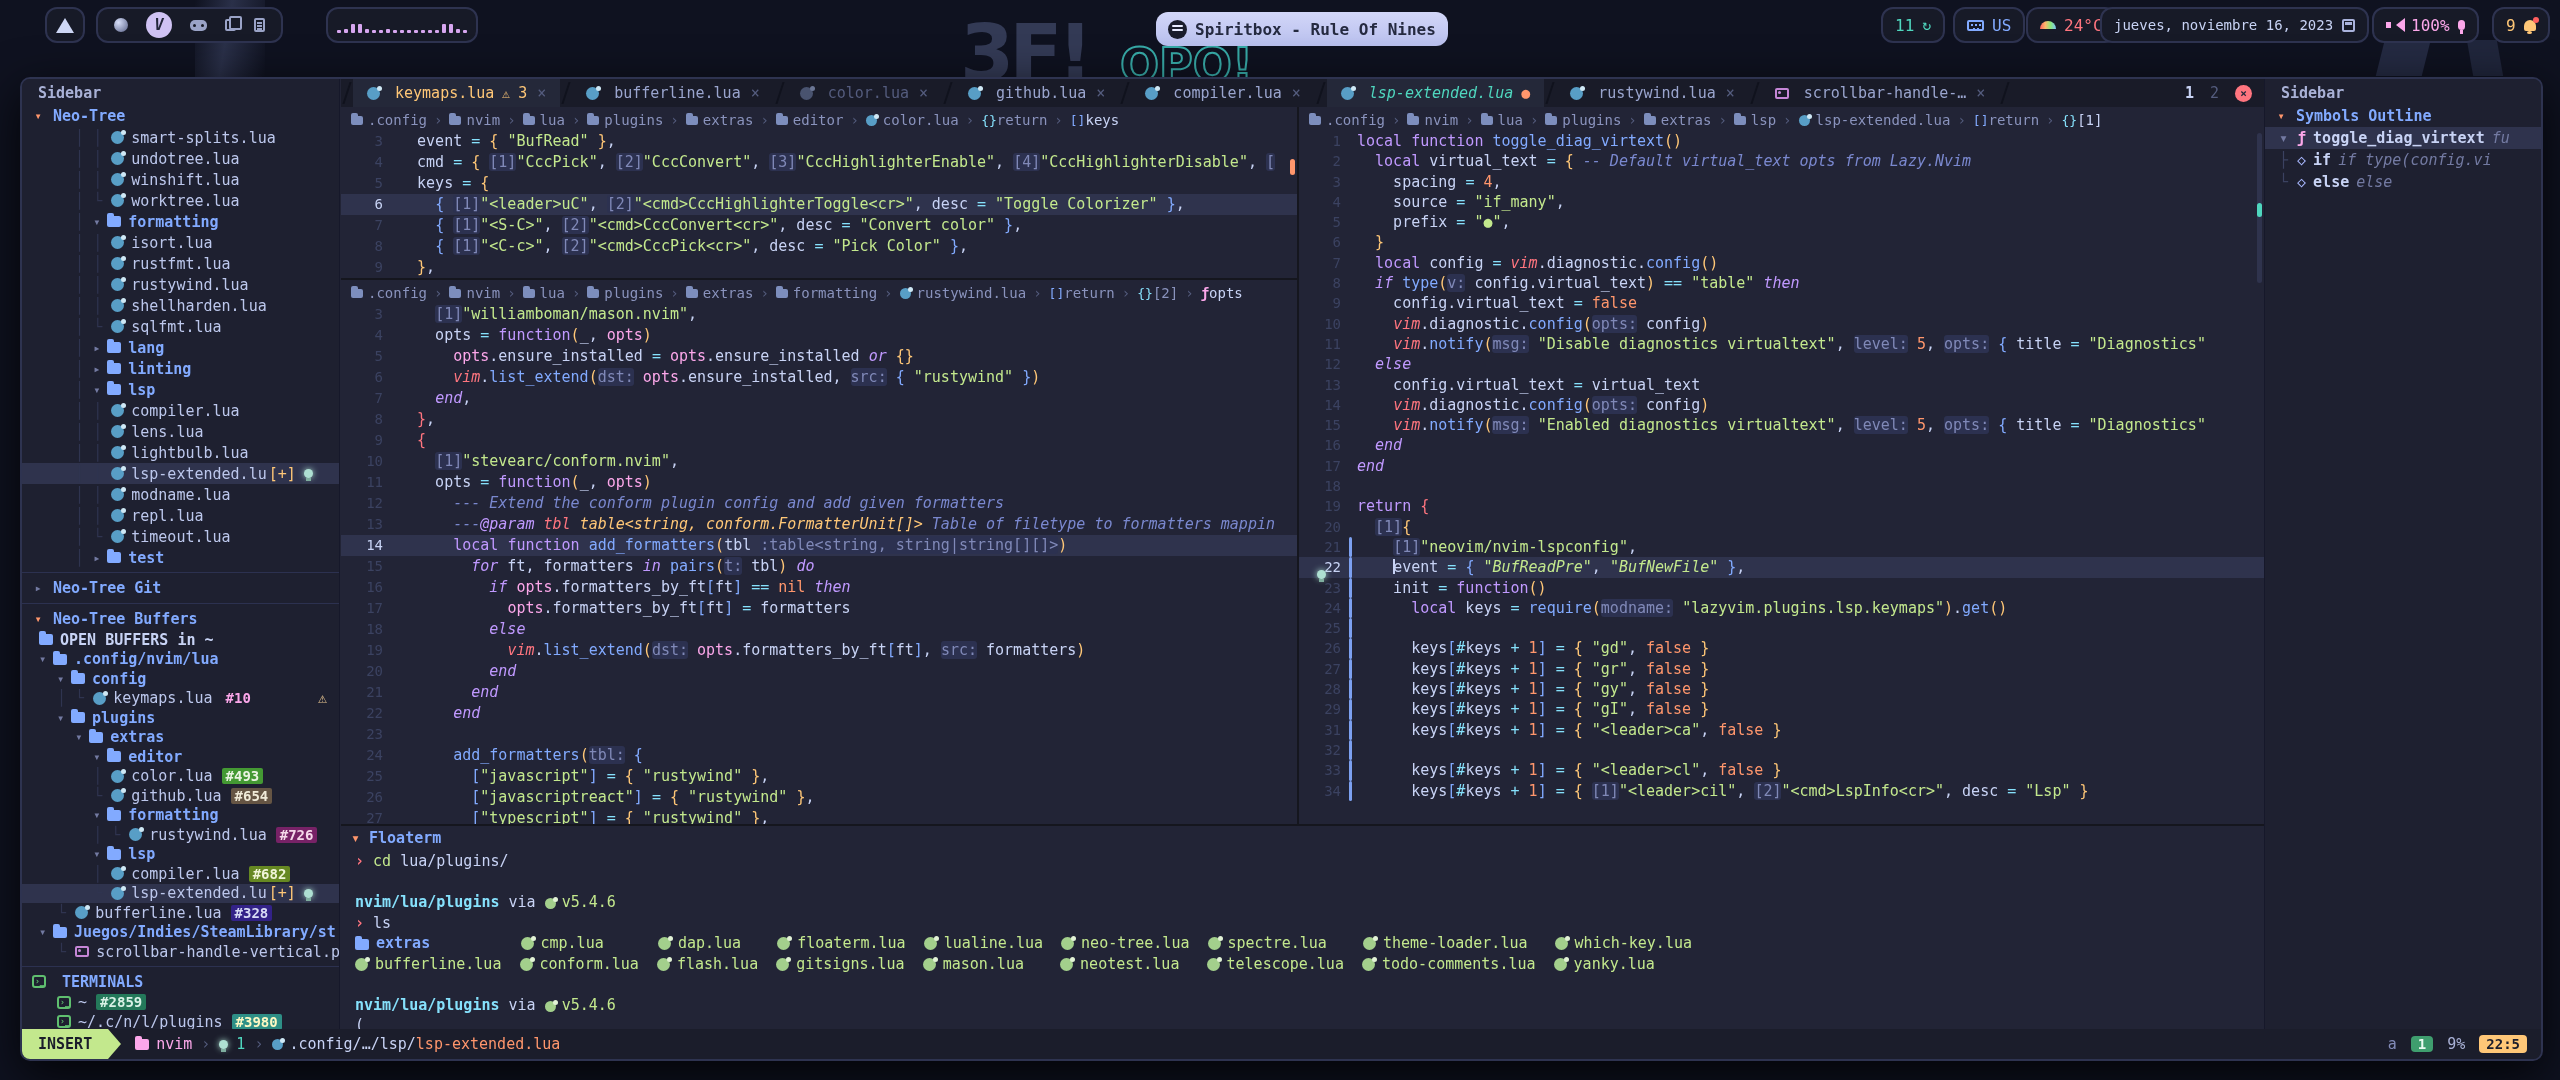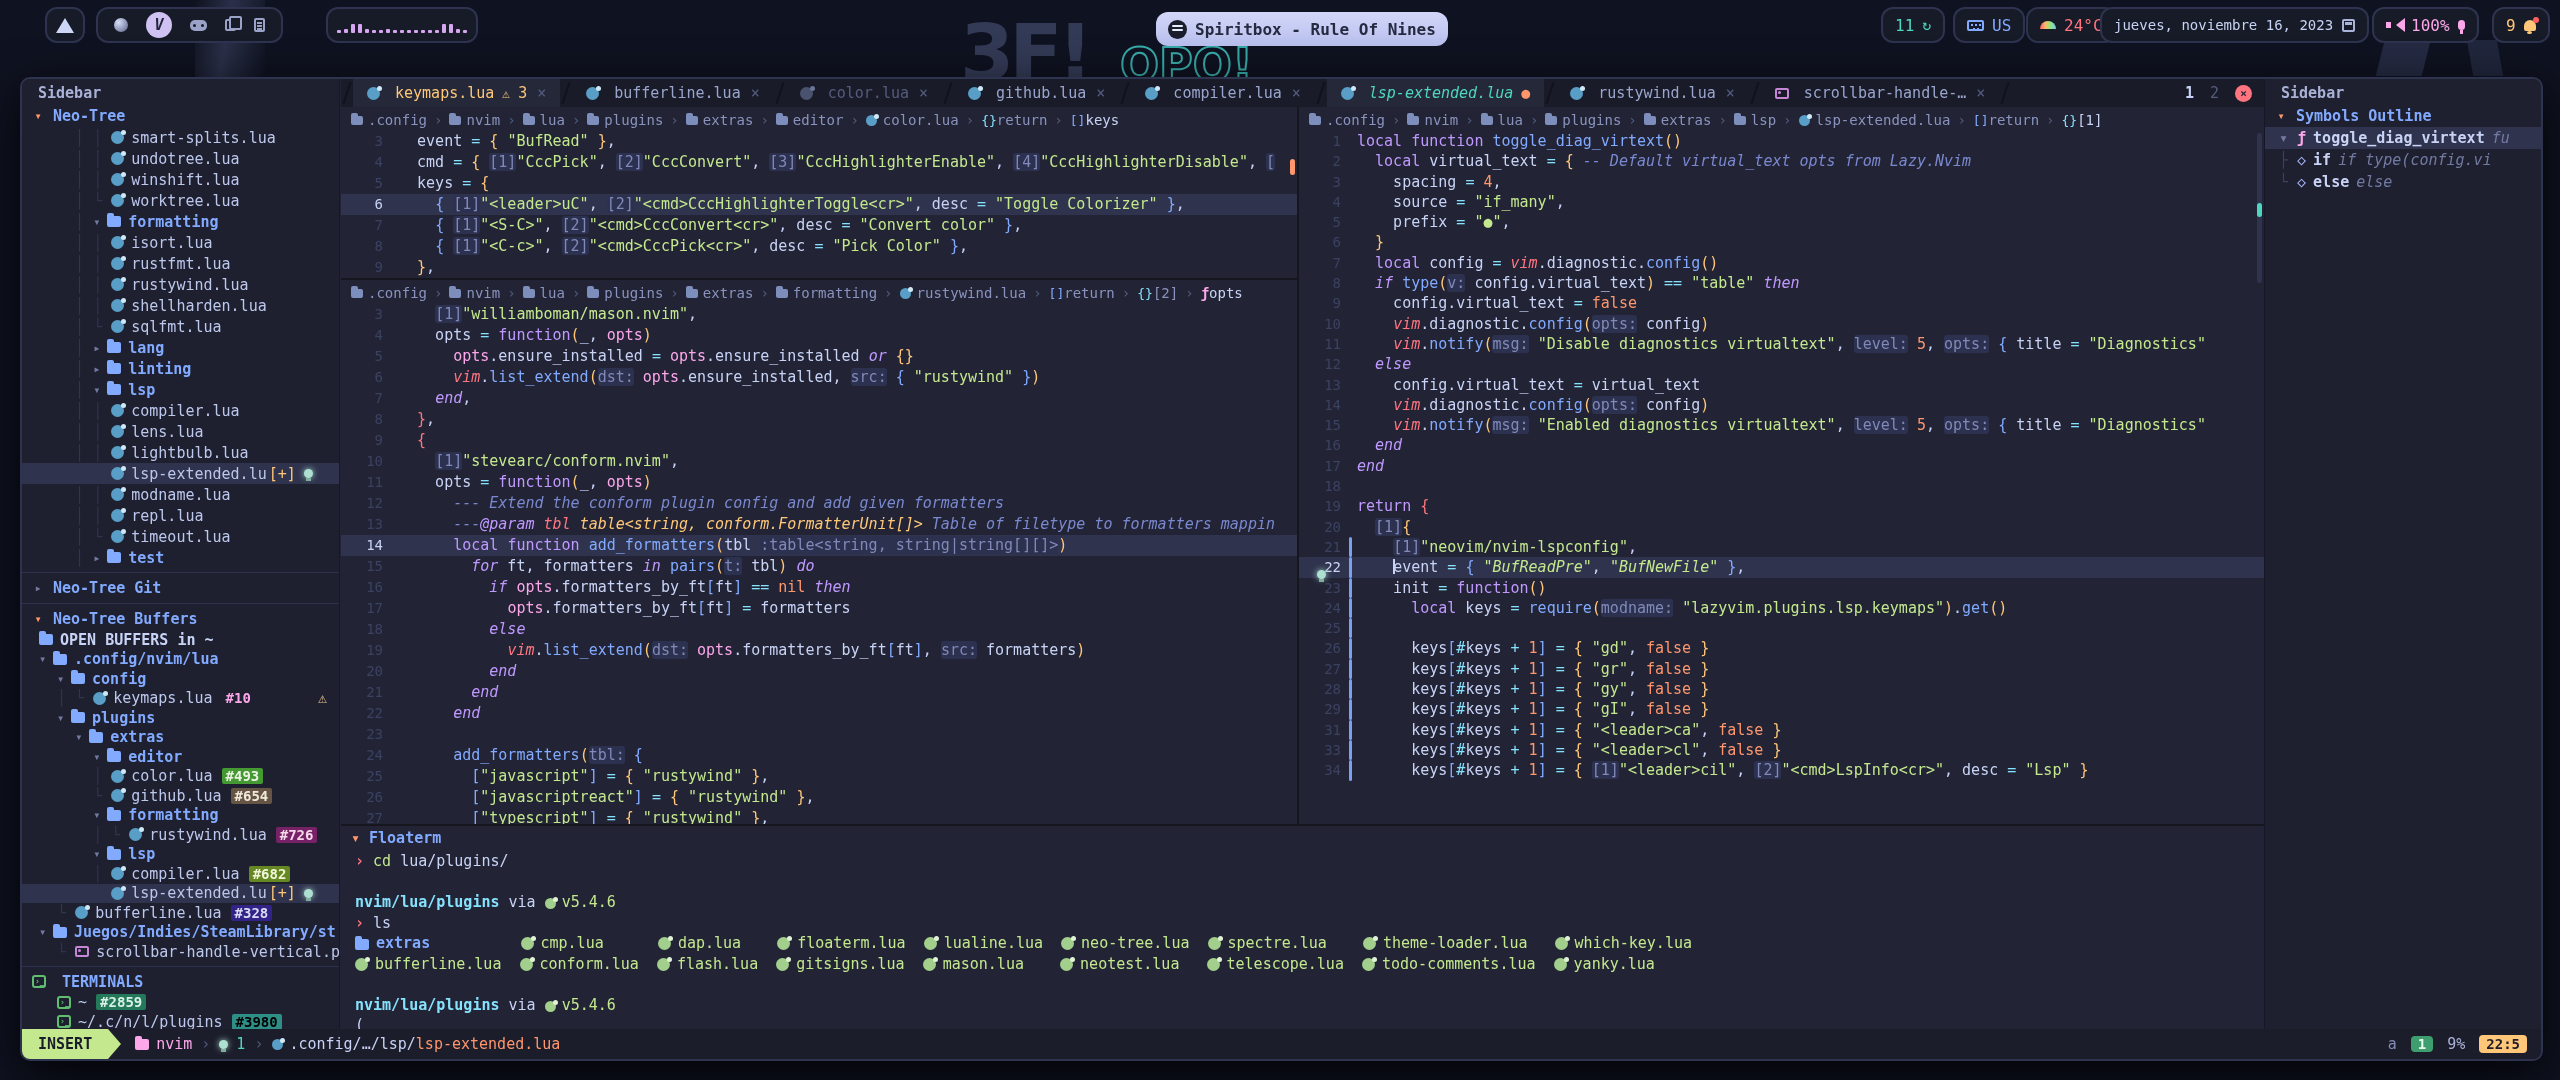--- a/index.html
+++ b/index.html
@@ -308,21 +308,21 @@
       <div class="row sm sel"><span class="pre">      └ </span><span class="ic ic-lua"></span><span class="lbl-file">lsp-extended.lu</span><span class="plus">[+]</span><span class="ic ic-bulb"></span></div>
       <div class="row sm"><span class="pre">  └ </span><span class="ic ic-lua"></span><span class="lbl-file">bufferline.lua</span><span class="bdg" style="background: rgb(51, 34, 136); color: rgb(216, 220, 245);">#328</span></div>
       <div class="row sm"><span class="chev">▾</span><span class="ic ic-dir"></span><span class="lbl-dir">Juegos/Indies/SteamLibrary/st</span></div>
       <div class="row sm"><span class="pre">  └ </span><span class="ic ic-img"></span><span class="lbl-file">scrollbar-handle-vertical.p</span></div>
       <div class="hr"></div>
       <div class="sec">
         <span class="ic ic-term"></span>
         <span>TERMINALS</span>
       </div>
       <div class="row sm"><span class="pre">  </span><span class="ic ic-term"></span><span class="lbl-file">~</span><span class="bdg" style="background: rgb(36, 121, 90); color: rgb(217, 242, 230);">#2859</span></div>
-      <div class="row sm"><span class="pre">  </span><span class="ic ic-term"></span><span class="lbl-file">~/.c/n/l/plugins</span><span class="bdg" style="background: rgb(46, 143, 134); color: #000000; text-align: center;">#3980</span></div>
+      <div class="row sm"><span class="pre">  </span><span class="ic ic-term"></span><span class="lbl-file">~/.c/n/l/plugins</span><span class="bdg" style="background: rgb(46, 143, 134); color: #fef9c3; text-align: center;">#3980</span></div>
     </div>
 
   <div class="center">
     <div class="tabline">
       <div style="display:flex" id="tabs">
           <div class="tsep"></div>
           <div class="tab hl">
             <span class="ic ic-lua"></span>
             <span class="t-warn">keymaps.lua</span>
             <span class="wico">⚠</span>
@@ -586,20 +586,21 @@
           <div class="cl"><span class="gut"><span class="lnum">21</span><span class="gbar"></span></span><span class="code"><span class="tf">    </span><span class="tix">[1]</span><span class="ts">"neovim/nvim-lspconfig"</span><span class="tf">,</span></span></div>
           <div class="cl cur"><span class="gut"><span class="gbulb"><span class="ic ic-bulb"></span></span><span class="lnum">22</span><span class="gbar"></span></span><span class="code"><span class="tf">    </span><span class="beam"></span><span class="tf">event </span><span class="to">=</span><span class="tf"> </span><span class="tb">{</span><span class="tf"> </span><span class="tsi">"BufReadPre"</span><span class="tf">, </span><span class="tsi">"BufNewFile"</span><span class="tf"> </span><span class="tb">}</span><span class="tf">,</span></span></div>
           <div class="cl"><span class="gut"><span class="lnum">23</span><span class="gbar"></span></span><span class="code"><span class="tf">    init </span><span class="to">=</span><span class="tf"> </span><span class="tk">function</span><span class="ty">()</span></span></div>
           <div class="cl"><span class="gut"><span class="lnum">24</span><span class="gbar"></span></span><span class="code"><span class="tf">      </span><span class="tk">local</span><span class="tf"> keys </span><span class="to">=</span><span class="tf"> </span><span class="tfn">require</span><span class="ty">(</span><span class="tih">modname:</span><span class="tf"> </span><span class="ts">"lazyvim.plugins.lsp.keymaps"</span><span class="ty">)</span><span class="tf">.</span><span class="tfn">get</span><span class="ty">()</span></span></div>
           <div class="cl"><span class="gut"><span class="lnum">25</span><span class="gbar"></span></span><span class="code"></span></div>
           <div class="cl"><span class="gut"><span class="lnum">26</span><span class="gbar"></span></span><span class="code"><span class="tf">      keys</span><span class="tb">[</span><span class="to">#</span><span class="tf">keys </span><span class="to">+</span><span class="tf"> </span><span class="tn">1</span><span class="tb">]</span><span class="tf"> </span><span class="to">=</span><span class="tf"> </span><span class="ty">{</span><span class="tf"> </span><span class="ts">"gd"</span><span class="tf">, </span><span class="tn">false</span><span class="tf"> </span><span class="ty">}</span></span></div>
           <div class="cl"><span class="gut"><span class="lnum">27</span><span class="gbar"></span></span><span class="code"><span class="tf">      keys</span><span class="tb">[</span><span class="to">#</span><span class="tf">keys </span><span class="to">+</span><span class="tf"> </span><span class="tn">1</span><span class="tb">]</span><span class="tf"> </span><span class="to">=</span><span class="tf"> </span><span class="ty">{</span><span class="tf"> </span><span class="ts">"gr"</span><span class="tf">, </span><span class="tn">false</span><span class="tf"> </span><span class="ty">}</span></span></div>
           <div class="cl"><span class="gut"><span class="lnum">28</span><span class="gbar"></span></span><span class="code"><span class="tf">      keys</span><span class="tb">[</span><span class="to">#</span><span class="tf">keys </span><span class="to">+</span><span class="tf"> </span><span class="tn">1</span><span class="tb">]</span><span class="tf"> </span><span class="to">=</span><span class="tf"> </span><span class="ty">{</span><span class="tf"> </span><span class="ts">"gy"</span><span class="tf">, </span><span class="tn">false</span><span class="tf"> </span><span class="ty">}</span></span></div>
           <div class="cl"><span class="gut"><span class="lnum">29</span><span class="gbar"></span></span><span class="code"><span class="tf">      keys</span><span class="tb">[</span><span class="to">#</span><span class="tf">keys </span><span class="to">+</span><span class="tf"> </span><span class="tn">1</span><span class="tb">]</span><span class="tf"> </span><span class="to">=</span><span class="tf"> </span><span class="ty">{</span><span class="tf"> </span><span class="ts">"gI"</span><span class="tf">, </span><span class="tn">false</span><span class="tf"> </span><span class="ty">}</span></span></div>
           <div class="cl"><span class="gut"><span class="lnum">31</span><span class="gbar"></span></span><span class="code"><span class="tf">      keys</span><span class="tb">[</span><span class="to">#</span><span class="tf">keys </span><span class="to">+</span><span class="tf"> </span><span class="tn">1</span><span class="tb">]</span><span class="tf"> </span><span class="to">=</span><span class="tf"> </span><span class="ty">{</span><span class="tf"> </span><span class="ts">"&lt;leader&gt;ca"</span><span class="tf">, </span><span class="tn">false</span><span class="tf"> </span><span class="ty">}</span></span></div>
+          <div class="cl"><span class="gut"><span class="lnum">32</span><span class="gbar"></span></span><span class="code"></span></div>
           <div class="cl"><span class="gut"><span class="lnum">33</span><span class="gbar"></span></span><span class="code"><span class="tf">      keys</span><span class="tb">[</span><span class="to">#</span><span class="tf">keys </span><span class="to">+</span><span class="tf"> </span><span class="tn">1</span><span class="tb">]</span><span class="tf"> </span><span class="to">=</span><span class="tf"> </span><span class="ty">{</span><span class="tf"> </span><span class="ts">"&lt;leader&gt;cl"</span><span class="tf">, </span><span class="tn">false</span><span class="tf"> </span><span class="ty">}</span></span></div>
           <div class="cl"><span class="gut"><span class="lnum">34</span><span class="gbar"></span></span><span class="code"><span class="tf">      keys</span><span class="tb">[</span><span class="to">#</span><span class="tf">keys </span><span class="to">+</span><span class="tf"> </span><span class="tn">1</span><span class="tb">]</span><span class="tf"> </span><span class="to">=</span><span class="tf"> </span><span class="ty">{</span><span class="tf"> </span><span class="tix">[1]</span><span class="ts">"&lt;leader&gt;cil"</span><span class="tf">, </span><span class="tix">[2]</span><span class="ts">"&lt;cmd&gt;LspInfo&lt;cr&gt;"</span><span class="tf">, desc </span><span class="to">=</span><span class="tf"> </span><span class="ts">"Lsp"</span><span class="tf"> </span><span class="ty">}</span></span></div>
           <span class="vsb" style="top: 26px; height: 150px; background: rgb(47, 51, 77);"></span>
           <span class="vsb" style="top: 96px; height: 14px; background: rgb(79, 214, 190);"></span>
         </div>
     </div>
     <div class="floaterm">
       <div class="ft-title">
         <span class="chev chev-open">▾</span>
         <span>Floaterm</span>

